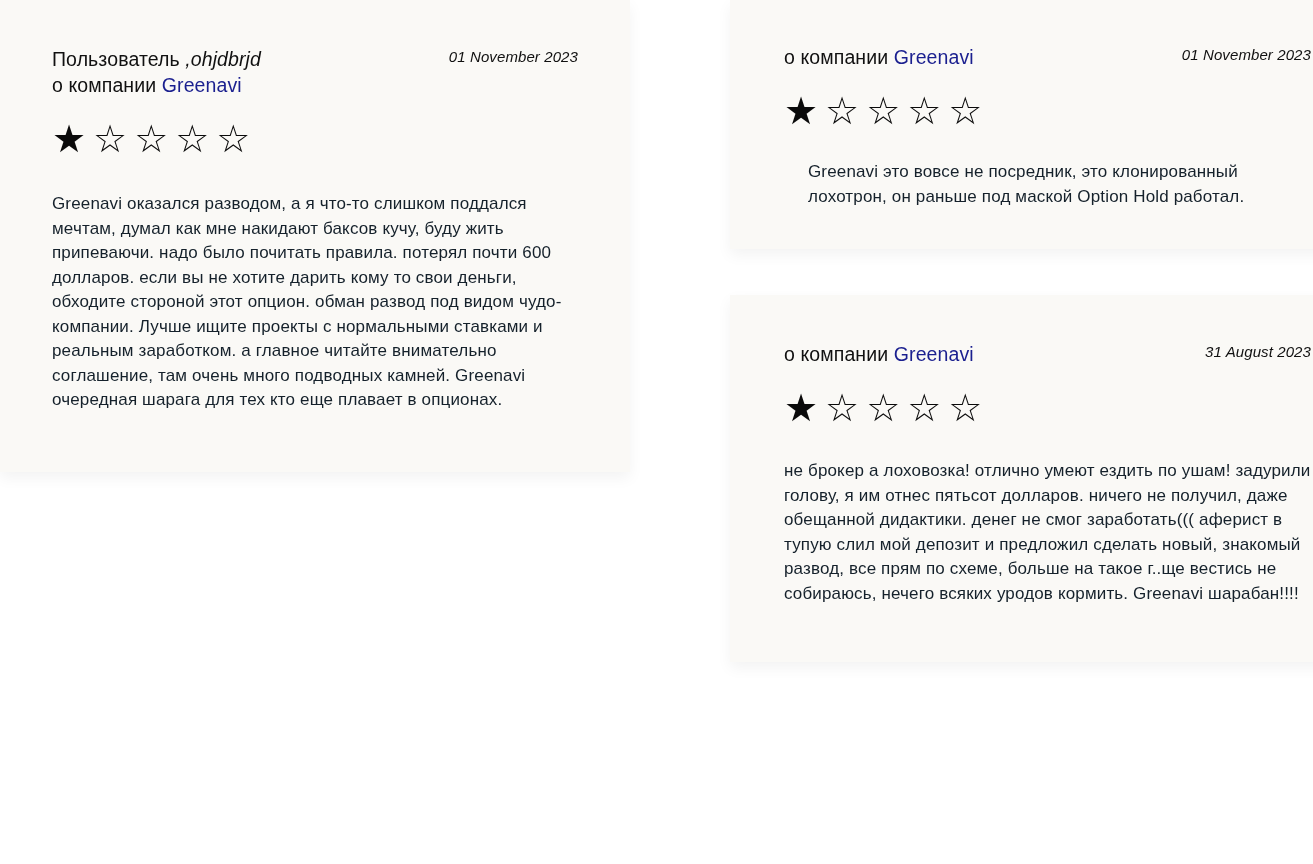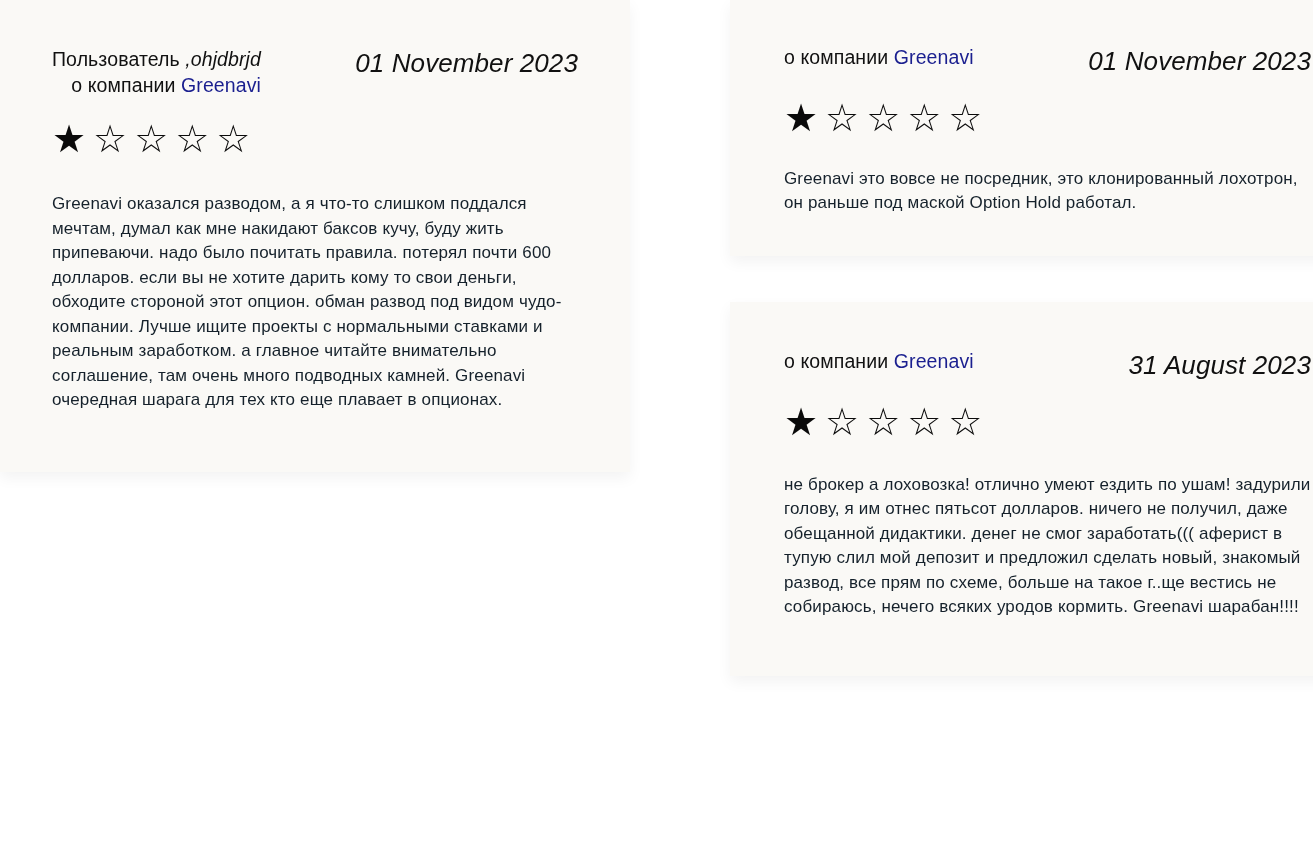--- a/index.html
+++ b/index.html
@@ -55,31 +55,30 @@
   .card-header {
     display: flex;
     justify-content: space-between;
     align-items: flex-start;
   }
   .who {
     font-size: 19.5px;
     line-height: 1.34;
     color: #111111;
     letter-spacing: 0.1px;
-    text-align: right;
   }
   .who .uname {
     font-style: italic;
   }
   .who .company {
     color: #1a1f8f;
     font-weight: normal;
   }
   .date {
-    font-size: 26px;
+    font-size: 15px;
     font-style: italic;
     color: #111111;
     white-space: nowrap;
     padding-top: 2px;
     letter-spacing: 0.1px;
   }
   .stars {
     margin-top: 22px;
     display: flex;
     gap: 7px;
@@ -94,20 +93,21 @@
   .review-text {
     margin-top: 34px;
     font-size: 17px;
     line-height: 1.44;
     color: #15212b;
     letter-spacing: 0.15px;
     white-space: pre-wrap;
   }
   .card-right-1 .review-text {
     margin-top: 30px;
+    margin-left: 24px;
   }
   .card-right-2 .review-text {
     margin-top: 32px;
   }
 </style>
 </head>
 <body>
 
 <div class="page">
 

